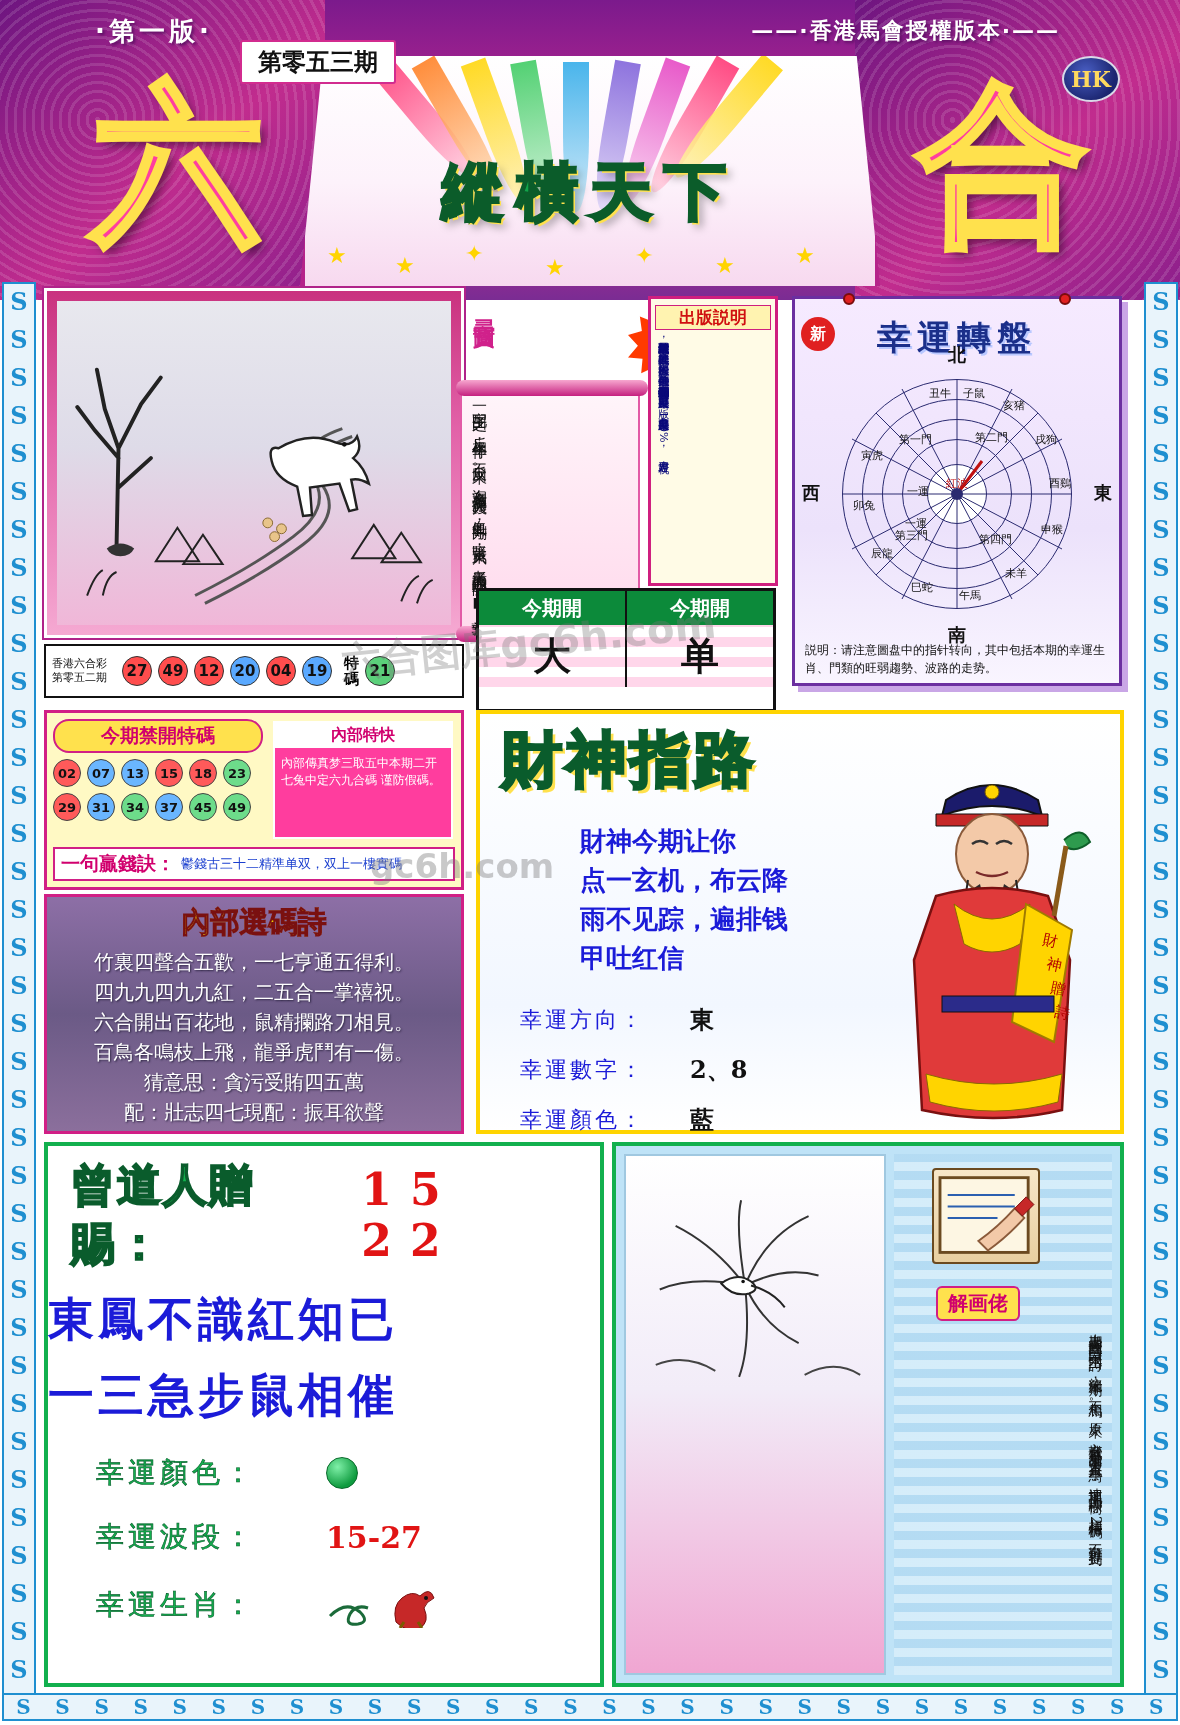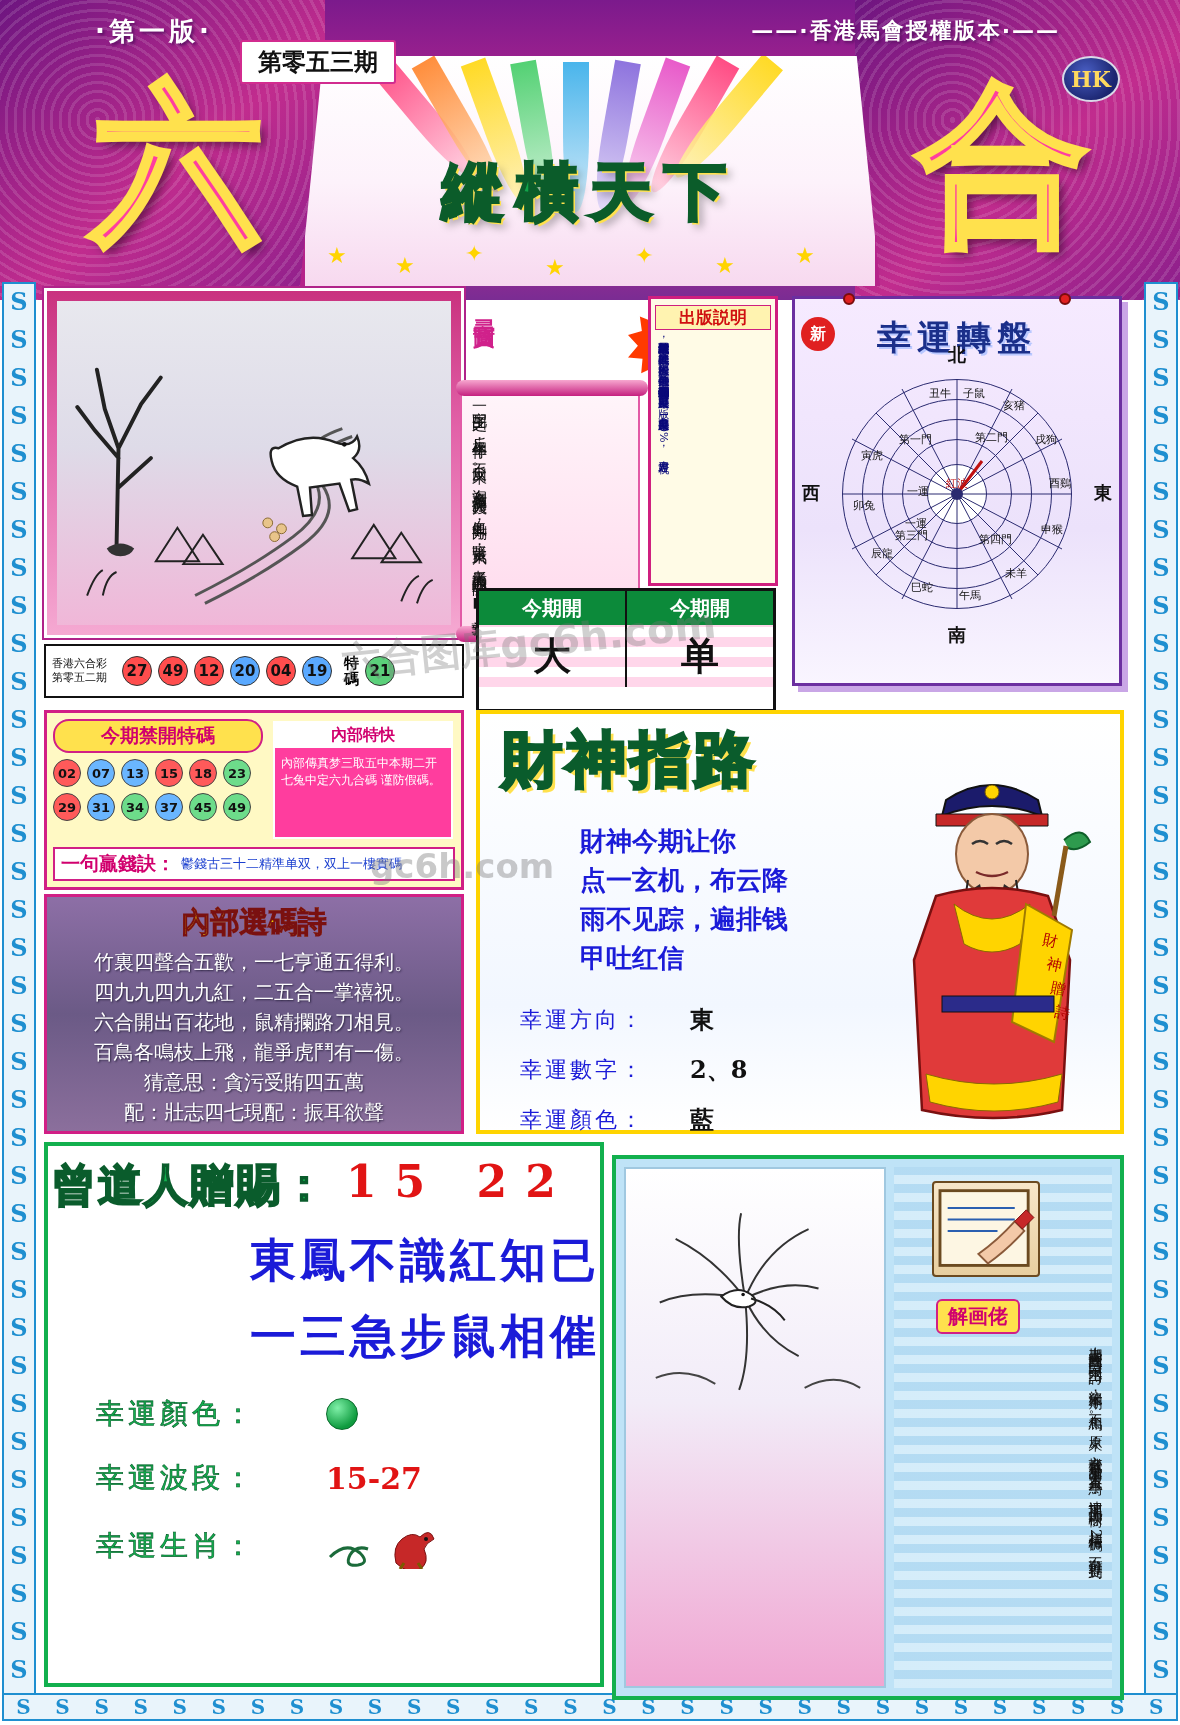--- a/index.html
+++ b/index.html
@@ -353,33 +353,33 @@
     position:absolute; left:330px; top:560px;
     font-size:34px; color:rgba(120,120,120,.4); font-weight:bold;
   }
 
   
   .zeng-box {
     position:absolute; left:4px; top:856px; width:560px; height:545px;
     background:linear-gradient(180deg,#ffffff 0%,#fff 60%,#ffffff 100%);
     border:4px solid #12b04e;
   }
-  .zeng-head { display:flex; align-items:flex-start; padding:10px 14px 0 4px; }
+  .zeng-head { display:flex; align-items:center; padding:10px 14px 0 23px; }
   .zeng-title {
     font-size:44px; font-weight:bold; color:#12b04e;
     -webkit-text-stroke:2px #0a5c2c;
     font-family:"DejaVu Serif", serif;
     letter-spacing:2px;
   }
   .zeng-nums {
     margin-left:18px; font-size:44px; font-weight:bold; color:#e11414;
     font-family:"DejaVu Serif", serif; letter-spacing:18px;
   }
   .zeng-couplet {
-    text-align:right; margin-top:14px;
+    text-align:left; margin-top:14px;
     font-size:46px; font-weight:bold; color:#1b1bd8;
     font-family:"DejaVu Serif", serif; line-height:1.35; letter-spacing:4px;
   }
   .zeng-attr { margin-top:28px; padding-left:48px; }
   .zeng-attr .row { display:flex; align-items:center; margin-bottom:26px; }
   .zeng-attr .k {
     font-size:28px; color:#12b04e; font-family:"DejaVu Serif", serif;
     letter-spacing:4px; width:230px;
     -webkit-text-stroke:.6px #0a5c2c;
   }
@@ -388,21 +388,20 @@
     width:32px; height:32px; border-radius:50%;
     background:radial-gradient(circle at 35% 30%, #7ff0a8, #0f9b3f 70%);
     border:1px solid #0a6b2c;
   }
 
   
   .br-box {
     position:absolute; left:572px; top:856px; width:512px; height:545px;
     background:#bfe3f7; border:4px solid #12b04e;
     display:flex;
-    margin-top:13px;
   }
   .br-left {
     width:262px; margin:8px 0 8px 8px;
     background:linear-gradient(180deg,#ffffff 0%,#f2ecf8 45%,#f0a6d2 100%);
     border:2px solid #a0c8e0;
     position:relative; overflow:hidden;
   }
   .br-right {
     flex:1; margin:8px 8px 8px 8px; position:relative;
     background:
@@ -671,20 +670,21 @@
 
         <div class="wheel-seg" style="transform:translate(-58px,-62px);">第一門</div>
         <div class="wheel-seg" style="transform:translate(18px,-64px);">第二門</div>
         <div class="wheel-seg" style="transform:translate(-62px,34px);">第三門</div>
         <div class="wheel-seg" style="transform:translate(22px,38px);">第四門</div>
 
         <div class="wheel-seg" style="transform:translate(-50px,-10px);">一運</div>
         <div class="wheel-seg" style="transform:translate(-52px,22px);">一運</div>
       </div>
 
+      <div class="wheel-note">説明：请注意圖盘中的指针转向，其中包括本期的幸運生肖、門類的旺弱趨勢、波路的走势。</div>
     </div>
 
     <div class="draw-row">
       <div class="draw-label">
         <div>香港六合彩</div>
         <div>第零五二期</div>
       </div>
       <div class="ball red">27</div>
       <div class="ball red">49</div>
       <div class="ball red">12</div>

